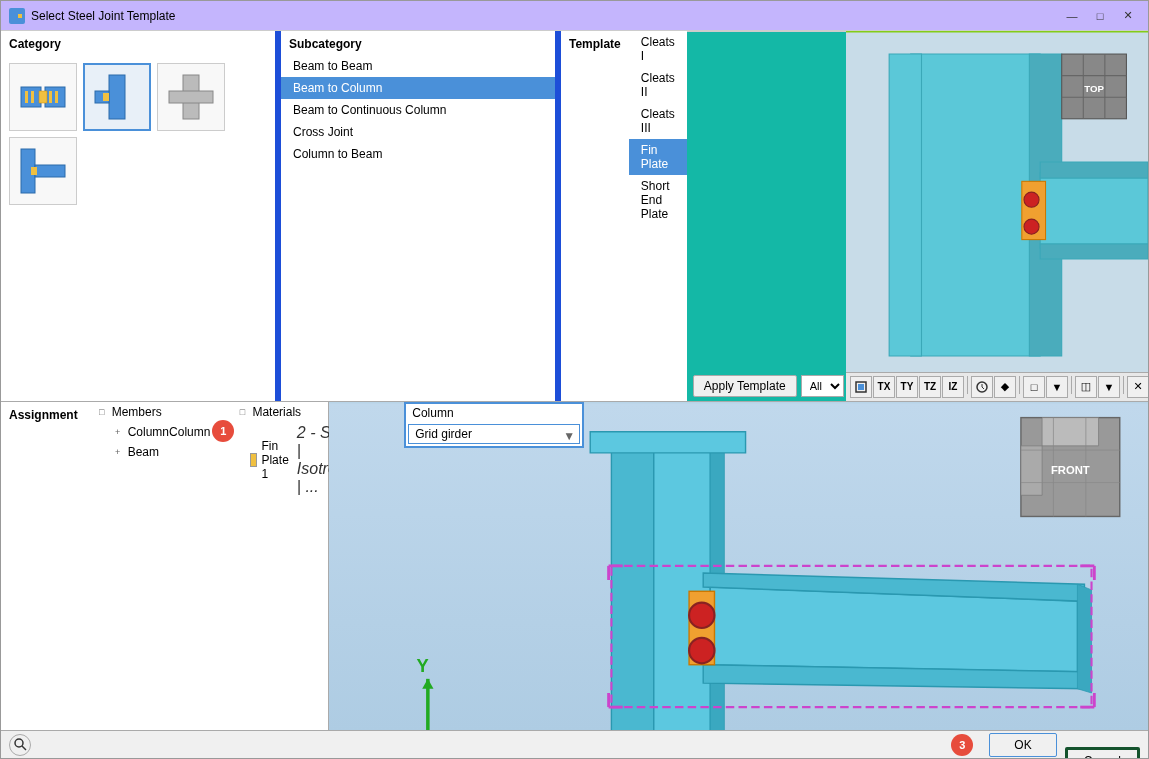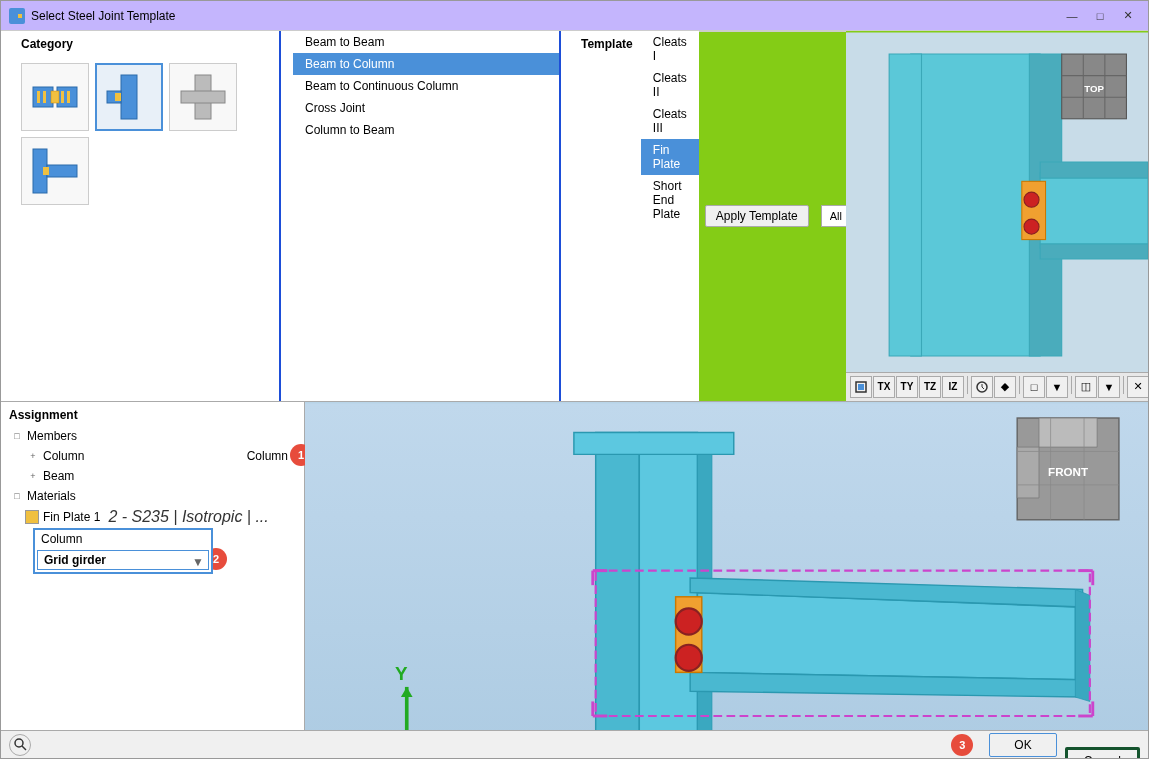--- a/index.html
+++ b/index.html
@@ -70,25 +70,24 @@
       overflow: hidden;
     }
     
     .top-section {
       display: flex;
       flex: 0 0 370px;
       border-bottom: 1px solid #aaa;
     }
     
     .panel {
-      border-right: 2px solid #1d4ed8;
+      border-right: 6px solid #1d4ed8;
       background: #fff;
       display: flex;
       flex-direction: column;
-      padding-left: 12px;
     }
     
     .panel-header {
       font-weight: bold;
       padding: 6px 8px 4px;
       color: #000;
       font-size: 12px;
     }
     
     
@@ -149,25 +148,25 @@
     
     .preview-panel {
       flex: 1;
       border-right: none;
       background: #84cc16;
       position: relative;
     }
     
     .template-bottom-bar {
       display: flex;
-      align-items: center;
+      align-items: flex-end;
       padding: 4px 6px;
-      gap: 12px;
+      gap: 4px;
       border-top: 1px solid #ccc;
-      background: #84cc16;
+      background: #14b8a6;
       flex-shrink: 0;
     }
     
     .apply-btn {
       background: #f0f0f0;
       border: 1px solid #aaa;
       padding: 3px 10px;
       cursor: pointer;
       font-size: 12px;
       border-radius: 2px;
@@ -195,26 +194,26 @@
     }
     
     
     .bottom-section {
       flex: 1;
       display: flex;
       overflow: hidden;
     }
     
     .assignment-panel {
-      width: 304px;
+      width: 328px;
       flex-shrink: 0;
       border-right: 1px solid #aaa;
       background: #fff;
       display: flex;
-      flex-direction: column;
+      flex-direction: row;
     }
     
     .tree-item {
       display: flex;
       align-items: center;
       padding: 2px 8px;
       cursor: pointer;
       font-size: 12px;
     }
     
@@ -375,20 +374,21 @@
             <svg width="52" height="52" viewBox="0 0 52 52">
               <rect x="4" y="4" width="14" height="44" fill="#4a90d9" stroke="#2a6aaa" stroke-width="1"></rect>
               <rect x="18" y="20" width="30" height="12" fill="#4a90d9" stroke="#2a6aaa" stroke-width="1"></rect>
               <rect x="14" y="22" width="6" height="8" fill="#f0c040"></rect>
             </svg>
           </div>
         </div>
       </div>
 
       <div class="panel subcategory-panel">
+        <div class="panel-header">Subcategory</div>
         <div>
           <div class="list-item">Beam to Beam</div>
           <div class="list-item selected">Beam to Column</div>
           <div class="list-item">Beam to Continuous Column</div>
           <div class="list-item">Cross Joint</div>
           <div class="list-item">Column to Beam</div>
         </div>
       </div>
 
       <div class="panel template-panel" style="display:flex;flex-direction:row;">
@@ -525,21 +525,21 @@
             <span>Fin Plate 1</span>
             <span style="margin-left:8px;color:#333;font-size:16px;font-style:italic;">2 - S235 | Isotropic | ...</span>
           </div>
         </div>
 
         <div style="position:relative; margin-left:32px; margin-top:0;">
           <div style="position:relative; display:inline-block; width:180px;">
             
             <div style="border:2px solid #4a90d9; background:white; position:relative; z-index:5;">
               <div style="padding:2px 6px; font-size:12px; background:white;">Column</div>
-              <div style="display:flex;align-items:flex-end;border:1px solid #4a90d9; margin:2px;font-weight:bold;">
+              <div style="display:flex;align-items:flex-end;border:1px solid #4a90d9; margin:2px;">
                 <span style="flex:1;padding:2px 6px;font-size:12px;">Grid girder</span>
                 <span style="padding:0 4px;color:#666;">▼</span>
               </div>
             </div>
             
             <div class="circle-badge" style="right:-14px;top:20px;">2</div>
           </div>
         </div>
       </div>
 

